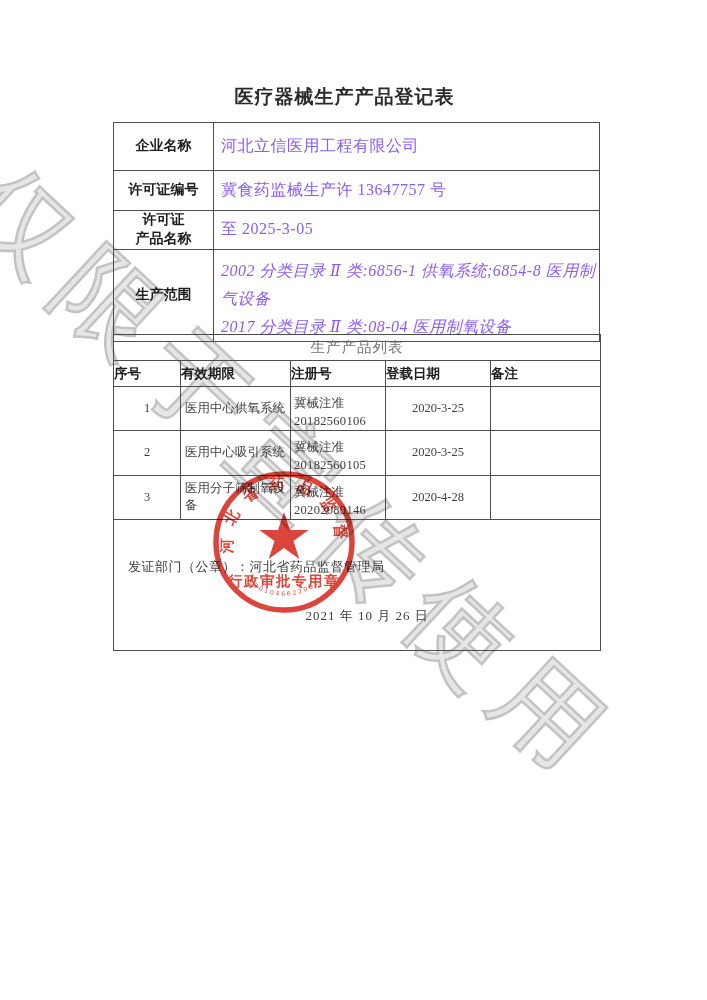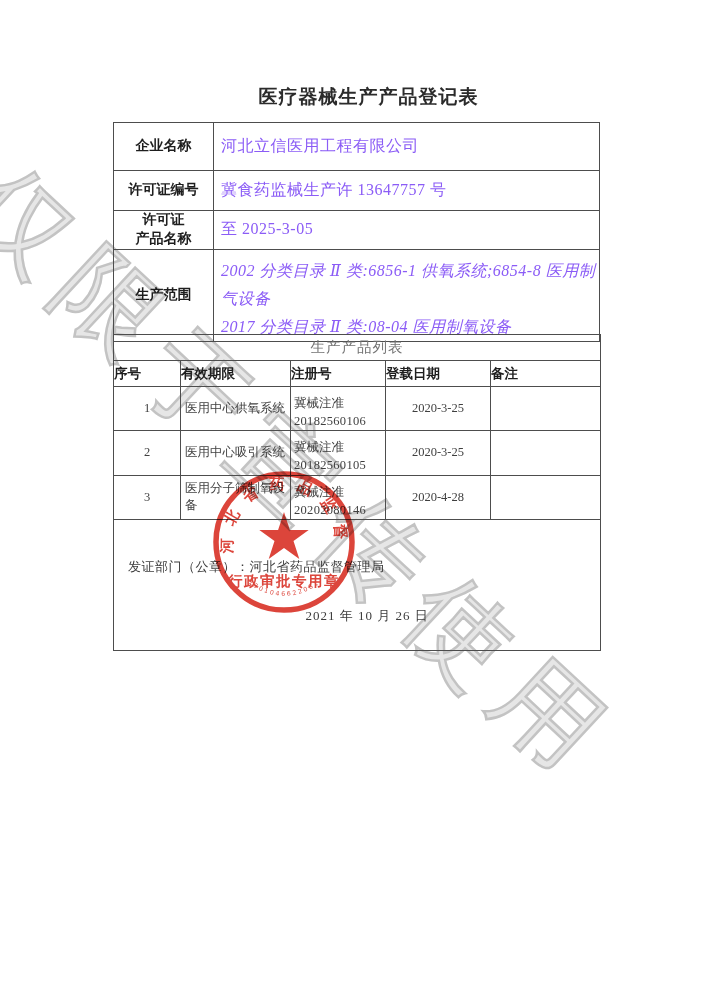--- a/index.html
+++ b/index.html
@@ -26,21 +26,21 @@
     transform: rotate(43deg);
     transform-origin: 0 0;
     user-select: none;
   }
 
   .content { position: relative; z-index: 1; }
 
   
   .doc-title {
     position: absolute;
-    left: 125px; top: 84px; width: 487px;
+    left: 101px; top: 84px; width: 487px;
     text-align: center;
     font-size: 19px;
     font-weight: bold;
     letter-spacing: 1px;
   }
 
   
   table { border-collapse: collapse; table-layout: fixed; }
   td, th { border: 1px solid #4d4d4d; overflow: hidden; }
 

